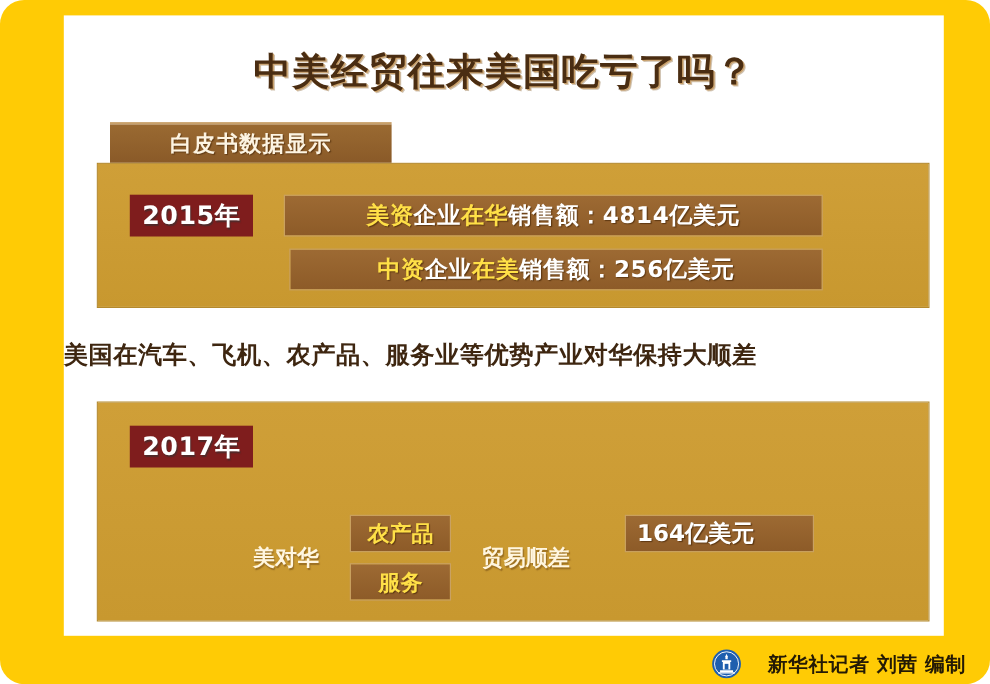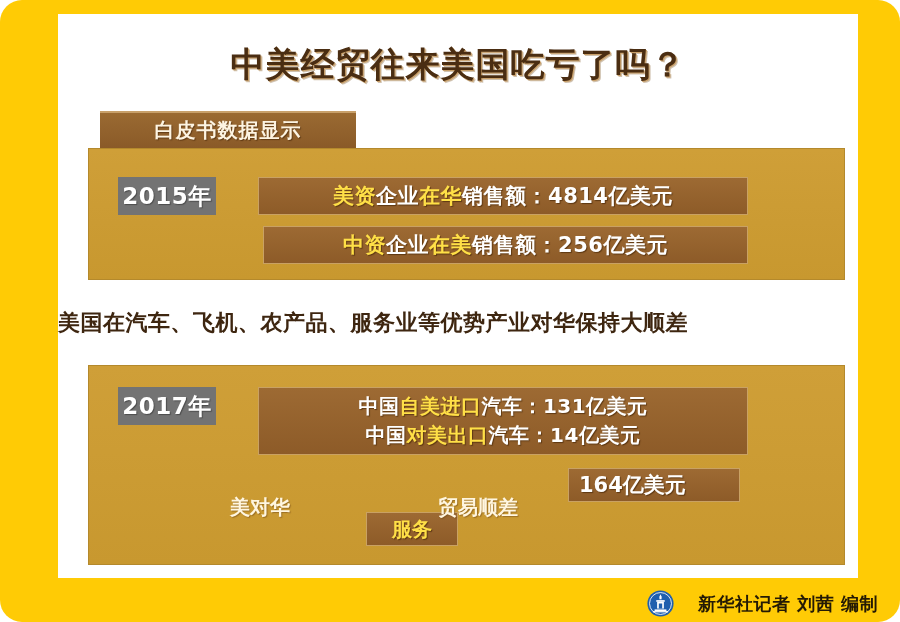--- a/index.html
+++ b/index.html
@@ -82,23 +82,23 @@
     border: 1px solid #b4892c;
     box-sizing: border-box;
   }
   #panel-2015 { top: 134px;  height: 132px; }
   #panel-2017 { top: 351px;  height: 200px; }
 
   
   .year-chip {
     position: absolute;
     left: 60px;
-    width: 98px;
+    width: 112px;
     height: 38px;
-    background: #737373;
+    background: #7f1d1d;
     display: flex;
     align-items: center;
     justify-content: center;
     box-sizing: border-box;
   }
   .year-chip .year-text {
     font-size: 23px;
     font-weight: bold;
     color: #FFFFFF;
     letter-spacing: 0.5px;
@@ -193,21 +193,21 @@
     justify-content: center;
   }
   .cat-box .cat-text {
     font-size: 20px;
     font-weight: bold;
     color: #FFE047;
     white-space: nowrap;
     text-shadow: 1px 1px 1px rgba(60,30,0,.6);
   }
   #cat-a { top: 8px; }
-  #cat-b { top: 52px; margin-left: 48px; }
+  #cat-b { top: 52px; }
 
   .val-box {
     position: absolute;
     left: 370px;
     height: 34px;
     background: linear-gradient(#9d6a33, #8d5b28);
     border: 1px solid #c9a163;
     box-sizing: border-box;
     display: flex;
     align-items: center;
@@ -274,29 +274,28 @@
     </div>
 
     <div id="midline">美国在汽车、飞机、农产品、服务业等优势产业对华保持大顺差</div>
 
     <div class="gold-panel" id="panel-2017"></div>
 
     <div class="year-chip" id="chip-2017">
       <span class="year-text">2017年</span>
     </div>
 
-    <div class="data-bar" id="bar-2017">
-      <span class="bar-text"><span>中国</span><span class="hl">自美进口</span><span>汽车：131亿美元</span></span>
-      <span class="bar-text"><span>中国</span><span class="hl">对美出口</span><span>汽车：14亿美元</span></span>
-    </div>
 
     <div id="bottom-row">
 
       <span id="label-left">美对华</span>
 
+      <div class="cat-box" id="cat-a">
+        <span class="cat-text">农产品</span>
+      </div>
 
       <div class="cat-box" id="cat-b">
         <span class="cat-text">服务</span>
       </div>
 
       <span id="label-mid">贸易顺差</span>
 
       <div class="val-box" id="val-a">
         <span class="val-text">164亿美元</span>
       </div>

